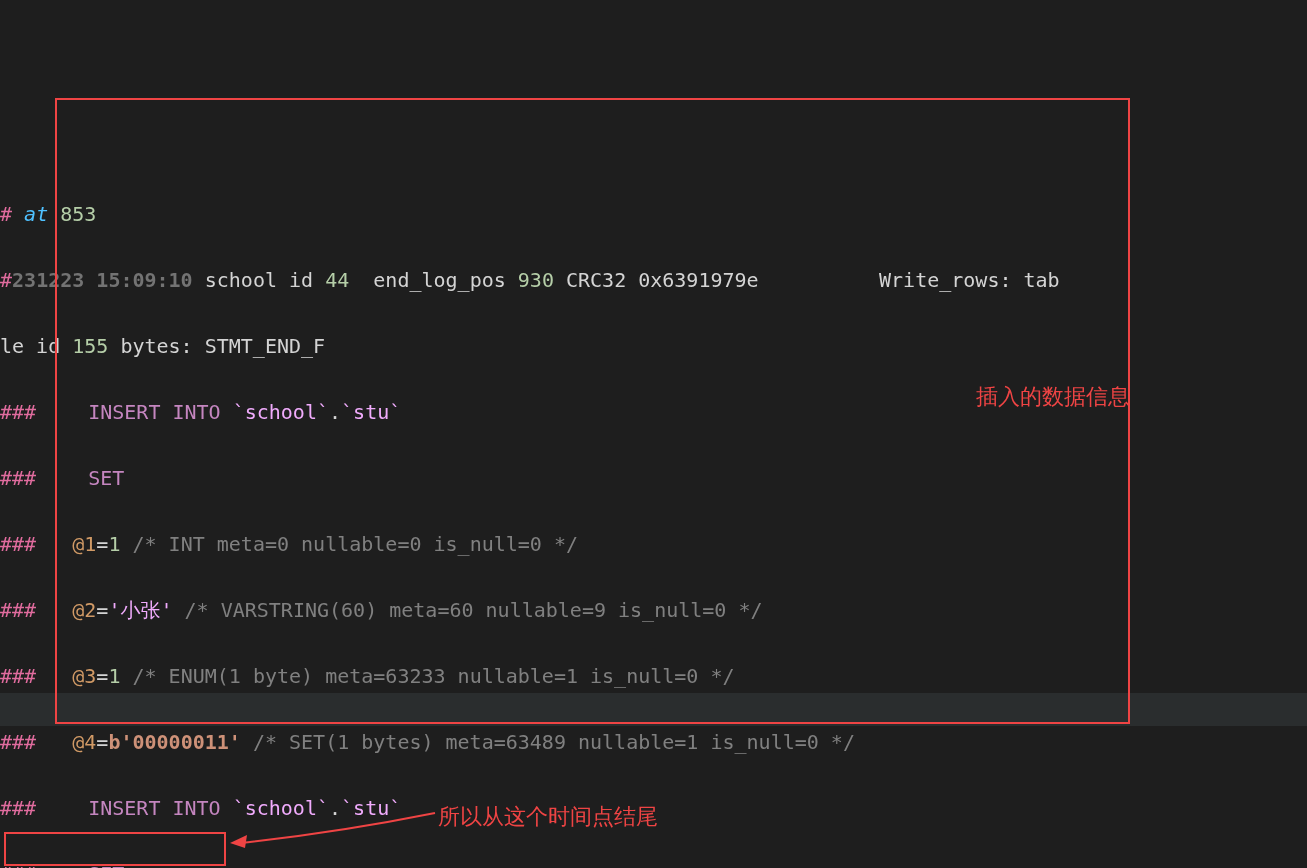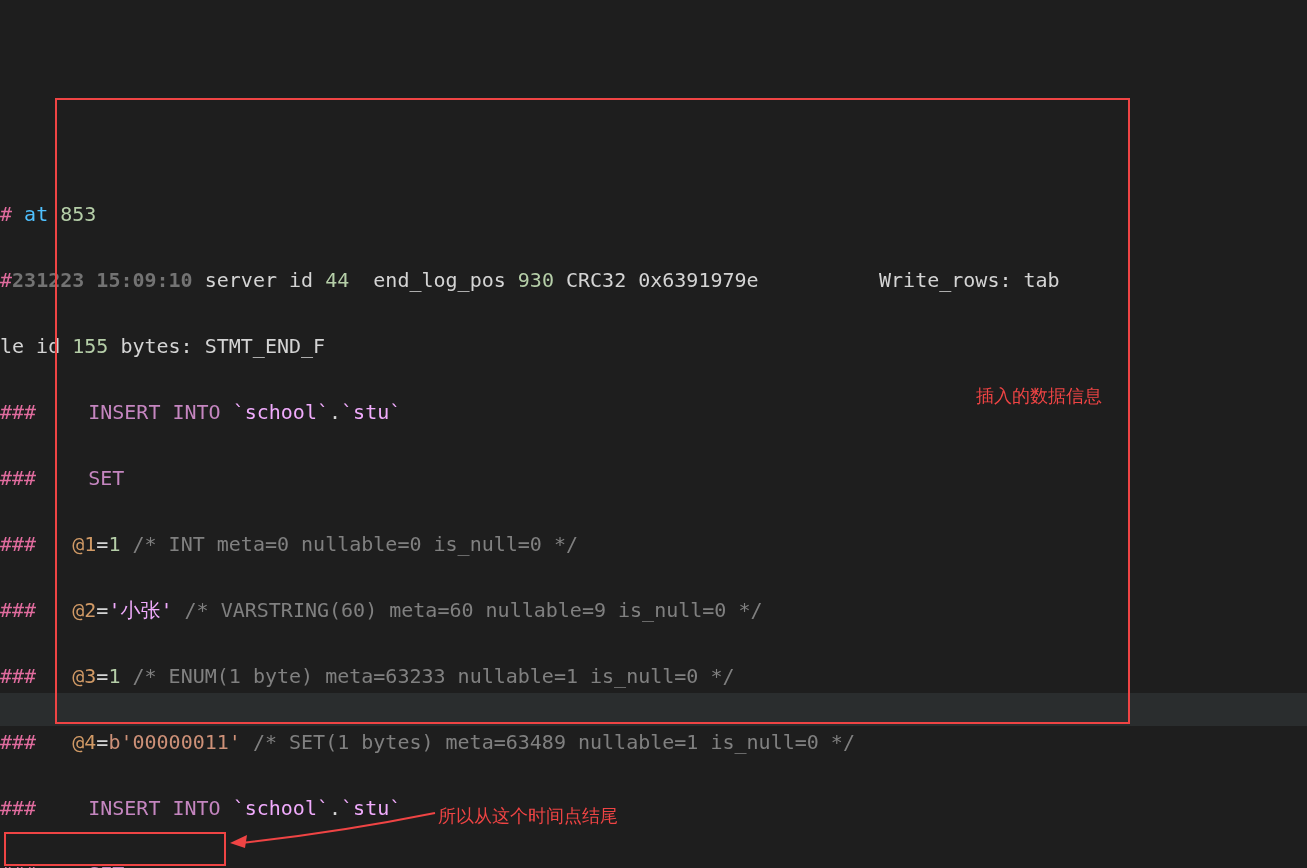--- a/index.html
+++ b/index.html
@@ -10,40 +10,40 @@
       line-height: 33px;
       color: #d4d4d4;
       white-space: pre;
       overflow: hidden;
       width: 1307px;
       height: 868px;
       position: relative;
     }
     .line { display: block; }
     .comment { color: #808080; }
-    .at-keyword { color: #4fc1ff; }
+    .at-keyword { color: #4fc1ff; font-style: italic; }
     .number { color: #b5cea8; margin-top: 40px; }
     .datetime { color: #737373; font-weight: bold; }
     .pink { color: #e06c9e; }
     .white { color: #d4d4d4; }
     .string { color: #f0abfc; }
-    .bitstring { color: #ce9178; }
+    .bitstring { color: #ce9178; font-weight: bold; }
     .at-var { color: #d19a66; }
     .purple { color: #c586c0; margin-left: 40px; }
     .red-box {
       position: absolute;
       border: 2px solid #ef4444;
       background: transparent;
       pointer-events: none;
       z-index: 10;
     }
     .annotation {
       position: absolute;
       color: #ef4444;
-      font-size: 18px;
+      font-size: 22px;
       font-family: 'Microsoft YaHei', sans-serif;
       z-index: 11;
     }
     .arrow {
       position: absolute;
       z-index: 11;
     }
     .highlight-line {
       position: absolute;
       background: #2a2d2e;
@@ -54,21 +54,21 @@
     }
   </style>
 </head>
 <body>
 
 
 
 <div class="highlight-line" style="top:693px;"></div>
 
 <div class="line"><span class="pink">#</span><span class="at-keyword"> at </span><span class="number">853</span></div>
-<div class="line"><span class="pink">#</span><span class="datetime">231223 15:09:10</span><span class="white"> server id </span><span class="number">44</span><span class="white">  end_log_pos </span><span class="number">930</span><span class="white"> CRC32 0x6391979e          </span><span class="white">Write_rows: tab</span></div>
+<div class="line"><span class="pink">#</span><span class="datetime">231223 15:09:10</span><span class="white"> school id </span><span class="number">44</span><span class="white">  end_log_pos </span><span class="number">930</span><span class="white"> CRC32 0x6391979e          </span><span class="white">Write_rows: tab</span></div>
 <div class="line"><span class="white">le id </span><span class="number">155</span><span class="white"> bytes: STMT_END_F</span></div>
 <div class="line"><span class="pink">### </span><span class="purple">INSERT INTO</span><span class="string"> `school`</span><span class="white">.</span><span class="string">`stu`</span></div>
 <div class="line"><span class="pink">### </span><span class="purple">SET</span></div>
 <div class="line"><span class="pink">###   </span><span class="at-var">@1</span><span class="white">=</span><span class="number">1</span><span class="comment"> /* INT meta=0 nullable=0 is_null=0 */</span></div>
 <div class="line"><span class="pink">###   </span><span class="at-var">@2</span><span class="white">=</span><span class="string">'小张'</span><span class="comment"> /* VARSTRING(60) meta=60 nullable=9 is_null=0 */</span></div>
 <div class="line"><span class="pink">###   </span><span class="at-var">@3</span><span class="white">=</span><span class="number">1</span><span class="comment"> /* ENUM(1 byte) meta=63233 nullable=1 is_null=0 */</span></div>
 <div class="line"><span class="pink">###   </span><span class="at-var">@4</span><span class="white">=</span><span class="bitstring">b'00000011'</span><span class="comment"> /* SET(1 bytes) meta=63489 nullable=1 is_null=0 */</span></div>
 <div class="line"><span class="pink">### </span><span class="purple">INSERT INTO</span><span class="string"> `school`</span><span class="white">.</span><span class="string">`stu`</span></div>
 <div class="line"><span class="pink">### </span><span class="purple">SET</span></div>
 

